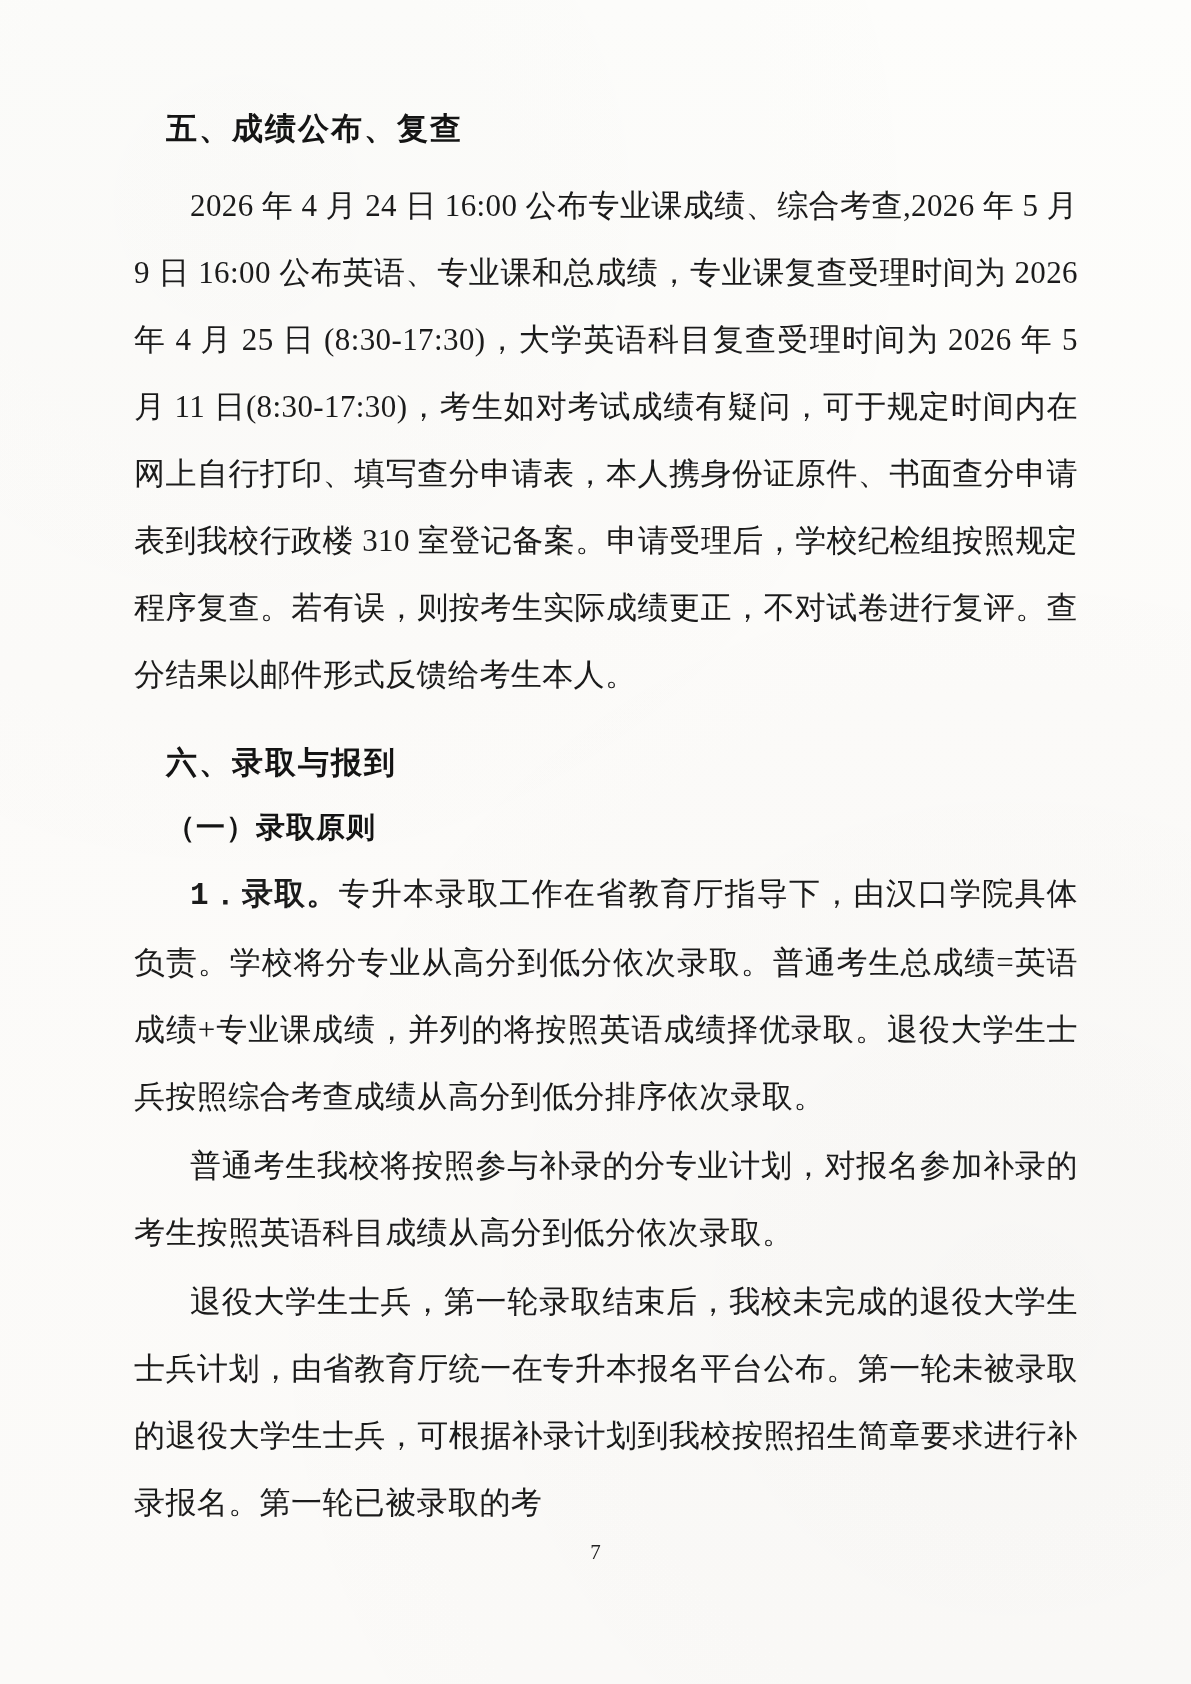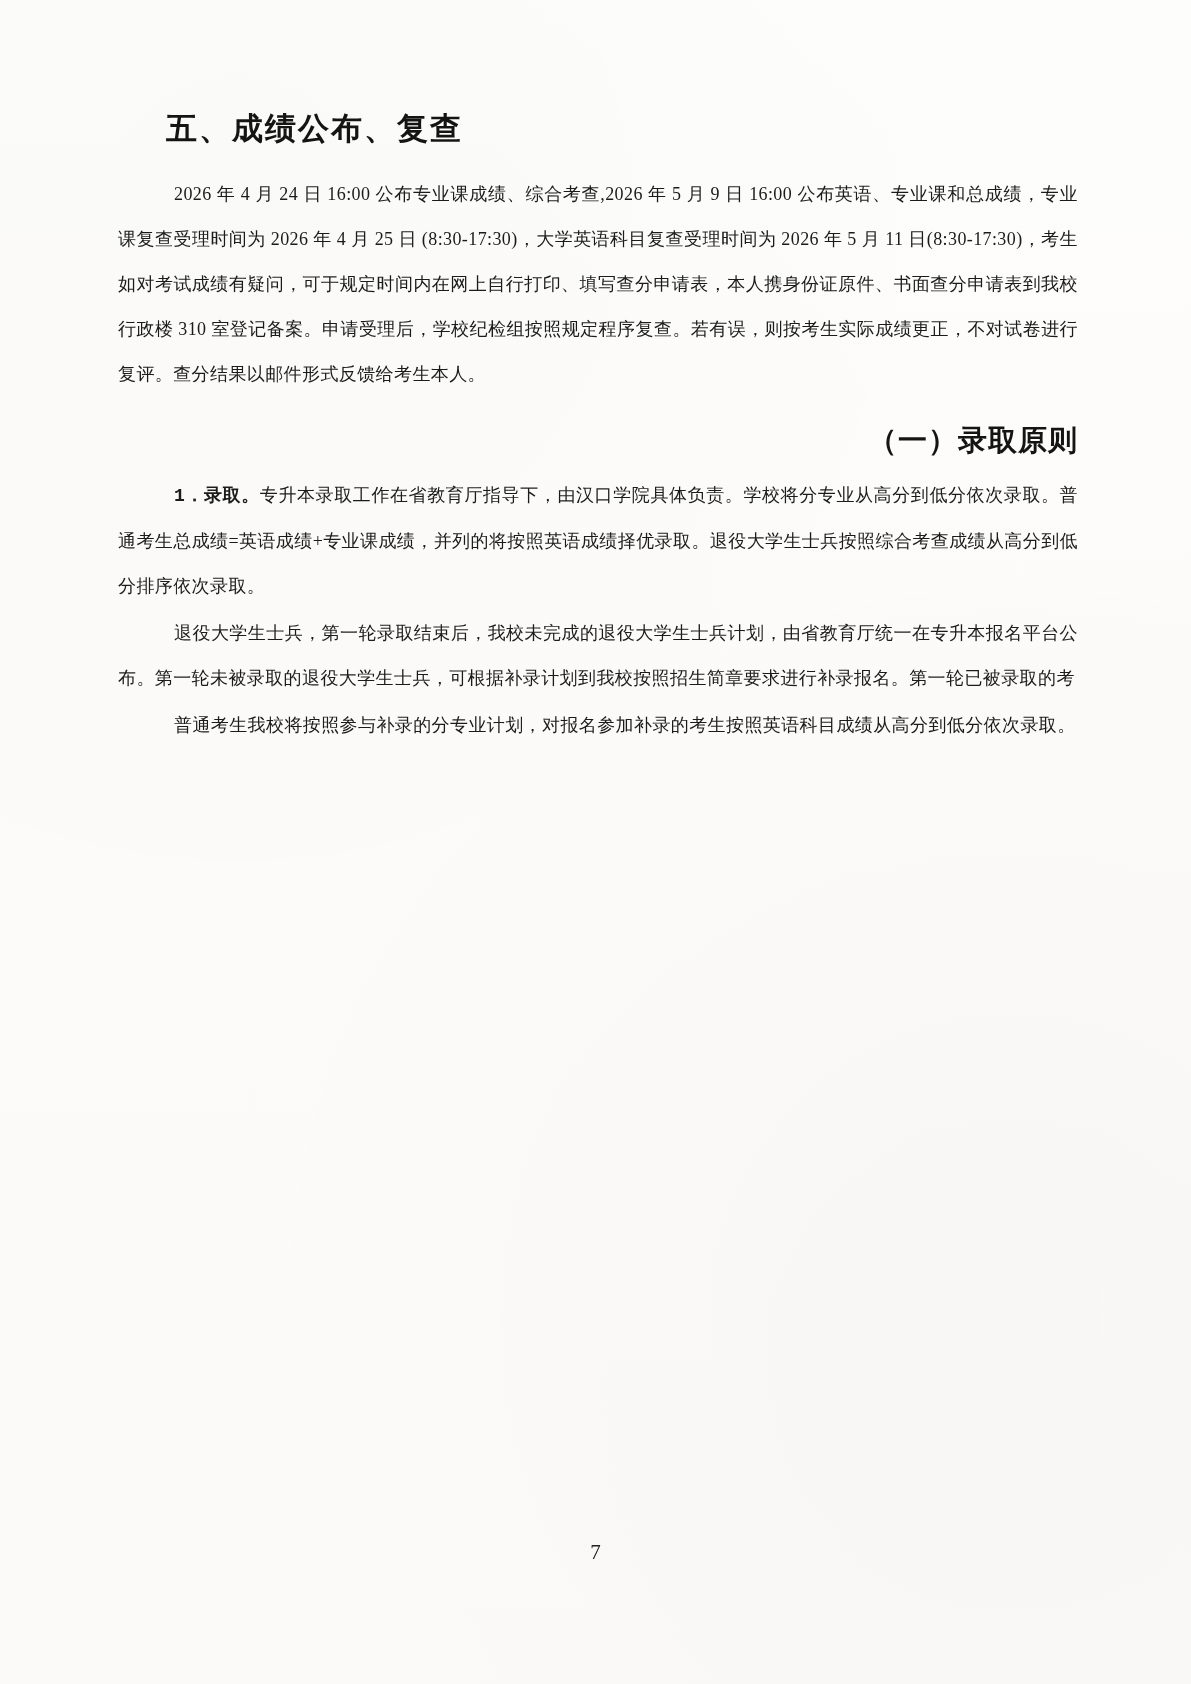--- a/index.html
+++ b/index.html
@@ -47,28 +47,27 @@
   .h-major2 {
     margin-top: 34px;
     margin-bottom: 18px;
   }
   .h-sub {
     font-size: 29px;
     letter-spacing: 1px;
     margin-top: 24px;
     margin-bottom: 12px;
     padding-left: 48px;
-    text-align: right;
   }
   .para {
-    font-size: 18px;
-    line-height: 45px;
+    font-size: 31px;
+    line-height: 67px;
     text-align: justify;
     text-justify: inter-ideograph;
-    margin: 0 0 2px 0;
+    margin: 0 0 2px 16px;
     text-indent: 56px;
     color: #1b1b1b;
     letter-spacing: 0.4px;
   }
   .pagenum {
     position: absolute;
     left: 0;
     right: 0;
     top: 1540px;
     text-align: center;
@@ -84,27 +83,28 @@
 </head>
 <body>
 
 <div class="page">
   <div class="content">
 
     <h2 class="heading h-major">五、成绩公布、复查</h2>
 
     <p class="para">2026 年 4 月 24 日 16:00 公布专业课成绩、综合考查,2026 年 5 月 9 日 16:00 公布英语、专业课和总成绩，专业课复查受理时间为 2026 年 4 月 25 日 (8:30-17:30)，大学英语科目复查受理时间为 2026 年 5 月 11 日(8:30-17:30)，考生如对考试成绩有疑问，可于规定时间内在网上自行打印、填写查分申请表，本人携身份证原件、书面查分申请表到我校行政楼 310 室登记备案。申请受理后，学校纪检组按照规定程序复查。若有误，则按考生实际成绩更正，不对试卷进行复评。查分结果以邮件形式反馈给考生本人。</p>
 
+    <h2 class="heading h-major2">六、录取与报到</h2>
 
     <h3 class="heading h-sub">（一）录取原则</h3>
 
 
     <p class="para"><span class="strong-inline">1．录取。</span><span>专升本录取工作在省教育厅指导下，由汉口学院具体负责。学校将分专业从高分到低分依次录取。普通考生总成绩=英语成绩+专业课成绩，并列的将按照英语成绩择优录取。退役大学生士兵按照综合考查成绩从高分到低分排序依次录取。</span></p>
 
 
+    <p class="para">普通考生我校将按照参与补录的分专业计划，对报名参加补录的考生按照英语科目成绩从高分到低分依次录取。</p>
+
     <p class="para">退役大学生士兵，第一轮录取结束后，我校未完成的退役大学生士兵计划，由省教育厅统一在专升本报名平台公布。第一轮未被录取的退役大学生士兵，可根据补录计划到我校按照招生简章要求进行补录报名。第一轮已被录取的考</p>
-
-    <p class="para">普通考生我校将按照参与补录的分专业计划，对报名参加补录的考生按照英语科目成绩从高分到低分依次录取。</p>
 
   </div>
 
   <div class="pagenum">7</div>
 </div>
 
 </body></html>

